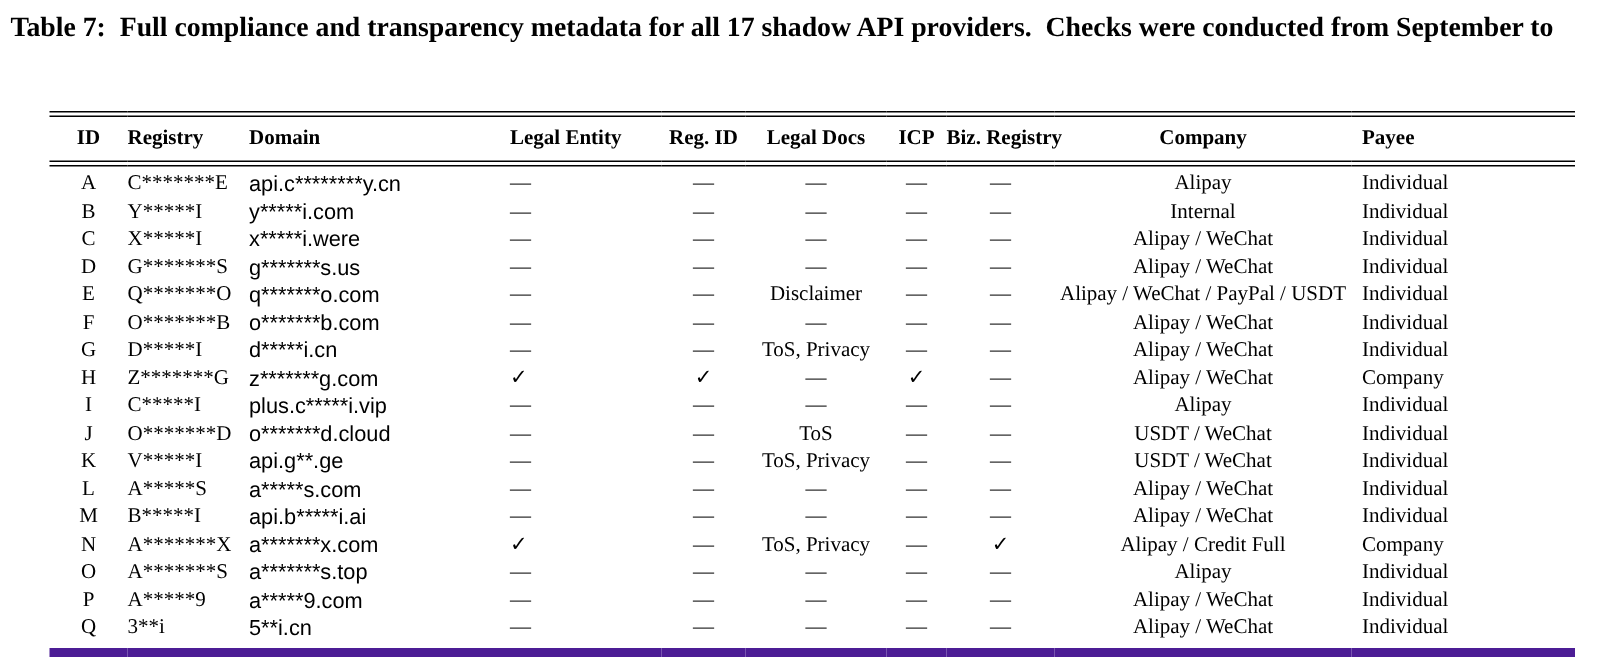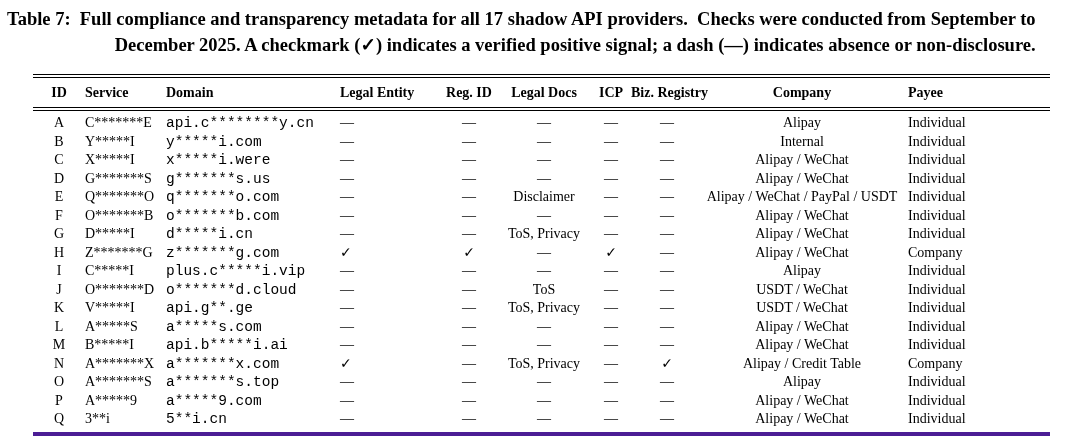--- a/index.html
+++ b/index.html
@@ -15,38 +15,37 @@
     color: #000000;
     font-family: "Liberation Serif", "DejaVu Serif", serif;
   }
   .caption {
     position: absolute;
     left: 7px;
     top: 6px;
     font-weight: bold;
     font-size: 18.5px;
     line-height: 26px;
-    text-align: right;
   }
   .caption .cap-line {
     display: block;
     white-space: pre; 
   }
   .table-wrap {
     position: absolute;
     left: 33px;
     top: 74px;
     width: 1017px;
   }
   table#meta-table {
     border-collapse: collapse;
     table-layout: fixed;
     width: 1017px;
     border-top: 4px double #000;     
-    border-bottom: 4px solid #4c1d95;   
+    border-bottom: 6px solid #4c1d95;   
   }
   #meta-table thead th {
     font-size: 14px;
     font-weight: bold;
     padding: 7px 0 6px 0;
     border-bottom: 4px double #000;  
     white-space: nowrap;
     overflow: visible;
   }
   #meta-table tbody td {
@@ -56,53 +55,52 @@
     padding: 0;
     white-space: nowrap;
     overflow: visible;
     font-family: "Liberation Serif", "DejaVu Sans", serif;
   }
   #meta-table tbody tr:first-child td { padding-top: 3px; }
   #meta-table tbody tr:last-child td { padding-bottom: 3px; }
   .al-c { text-align: center; }
   .al-l { text-align: left; }
   #meta-table .mono {
-    font-family: Liberation Mono, monospace;
+    font-family: Liberation Sans, sans-serif;
     font-size: 14.5px;
   }
   
   #meta-table th:nth-child(4), #meta-table td:nth-child(4) { padding-left: 2px; }
   #meta-table th:nth-child(10), #meta-table td:nth-child(10) { padding-left: 7px; margin-left: 12px; }
 </style>
 </head>
 <body>
 
 <div class="caption">
   <span class="cap-line">Table 7:  Full compliance and transparency metadata for all 17 shadow API providers.  Checks were conducted from September to</span>
-  <span class="cap-line">December 2025. A checkmark (✓) indicates a verified positive signal; a dash (—) indicates absence or non-disclosure.</span>
 </div>
 
 <div class="table-wrap">
   <table id="meta-table">
     <colgroup>
         <col style="width: 52px;">
         <col style="width: 81px;">
         <col style="width: 172px;">
         <col style="width: 103px;">
         <col style="width: 56px;">
         <col style="width: 94px;">
         <col style="width: 40px;">
         <col style="width: 72px;">
         <col style="width: 198px;">
         <col style="width: 149px;">
       </colgroup>
     <thead>
       <tr>
           <th class="al-c">ID</th>
-          <th class="al-l">Service</th>
+          <th class="al-l">Registry</th>
           <th class="al-l">Domain</th>
           <th class="al-l">Legal Entity</th>
           <th class="al-c">Reg. ID</th>
           <th class="al-c">Legal Docs</th>
           <th class="al-c">ICP</th>
           <th class="al-c">Biz. Registry</th>
           <th class="al-c">Company</th>
           <th class="al-l">Payee</th>
         </tr>
     </thead>
@@ -265,21 +263,21 @@
         </tr>
         <tr>
           <td class="al-c">N</td>
           <td class="al-l">A*******X</td>
           <td class="al-l mono">a*******x.com</td>
           <td class="al-l">✓</td>
           <td class="al-c">—</td>
           <td class="al-c">ToS, Privacy</td>
           <td class="al-c">—</td>
           <td class="al-c">✓</td>
-          <td class="al-c">Alipay / Credit Table</td>
+          <td class="al-c">Alipay / Credit Full</td>
           <td class="al-l">Company</td>
         </tr>
         <tr>
           <td class="al-c">O</td>
           <td class="al-l">A*******S</td>
           <td class="al-l mono">a*******s.top</td>
           <td class="al-l">—</td>
           <td class="al-c">—</td>
           <td class="al-c">—</td>
           <td class="al-c">—</td>

